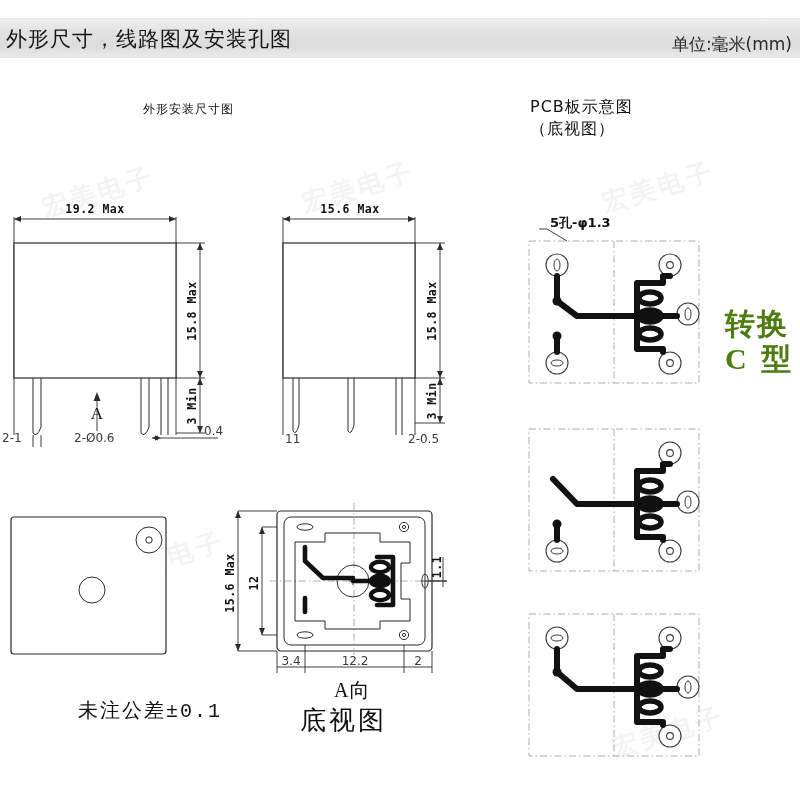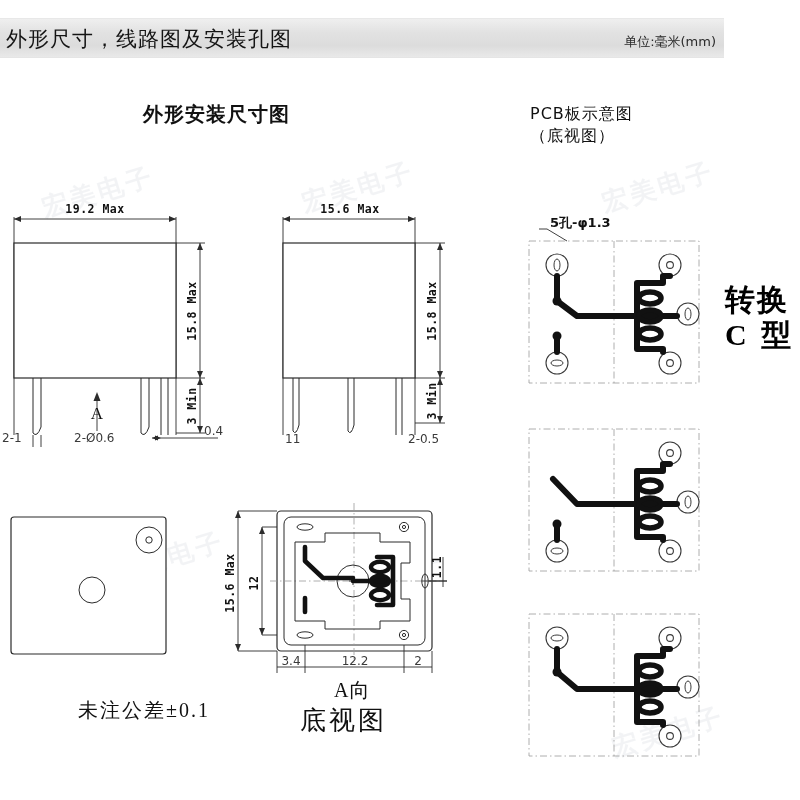--- a/index.html
+++ b/index.html
@@ -5,63 +5,63 @@
   html,body{margin:0;padding:0;}
   body{
     width:800px;height:800px;background:#fff;
     font-family:"Liberation Sans","DejaVu Sans",sans-serif;
     overflow:hidden;position:relative;color:#000;
   }
   .page{position:relative;width:800px;height:800px;}
 
   
   .header{
-    position:absolute;left:0;top:18px;width:724px;height:38px;
+    position:absolute;left:0;top:18px;width:800px;height:38px;
     background:linear-gradient(to bottom,#efefef 0%,#e2e2e2 35%,#dcdcdc 70%,#e9e9e9 100%);
     border-top:1px solid #e8e8e8;border-bottom:1px solid #e5e5e5;
   }
   .header-title{
     position:absolute;left:6px;top:6px;font-size:21px;letter-spacing:1px;
     font-family:"DejaVu Sans",sans-serif;color:#141414;white-space:nowrap;
   }
   .header-unit{
-    position:absolute;right:8px;top:14px;font-size:13px;color:#2a2a2a;
+    position:absolute;right:8px;top:14px;font-size:17px;color:#2a2a2a;
     font-family:"DejaVu Sans",sans-serif;white-space:nowrap;
   }
 
   
   .cap{position:absolute;font-family:"DejaVu Sans",sans-serif;color:#111;white-space:nowrap;}
-  #cap-outline{left:143px;top:101px;font-size:20px;letter-spacing:1px;font-weight:bold;}
-  #cap-pcb{left:530px;top:103px;font-size:16px;letter-spacing:1px;line-height:22px;}
+  #cap-outline{left:143px;top:101px;font-size:12px;letter-spacing:1px;}
+  #cap-pcb{left:530px;top:96px;font-size:16px;letter-spacing:1px;line-height:22px;}
 
   
   svg{position:absolute;overflow:visible;}
   .thin{stroke:#2b2b2b;stroke-width:1;fill:none;}
   .dim{stroke:#2b2b2b;stroke-width:0.9;fill:none;}
   .dash{stroke:#9a9a9a;stroke-width:0.8;fill:none;stroke-dasharray:7 3 1.5 3;}
   .body-box{stroke:#2b2b2b;stroke-width:1.2;fill:#fff;}
   .pad{stroke:#3a3a3a;stroke-width:1.1;fill:#fff;}
   .trace{stroke:#111;stroke-width:6;fill:none;stroke-linecap:round;stroke-linejoin:round;}
   .trace-thin{stroke:#111;stroke-width:4.6;fill:none;stroke-linecap:round;stroke-linejoin:round;}
   text{font-family:"DejaVu Sans Mono","Liberation Mono",monospace;fill:#111;}
   .dimtxt{font-size:11.5px;font-weight:bold;letter-spacing:0.5px;}
   .dimtxt2{font-size:12px;fill:#3a3a3a;font-family:"DejaVu Sans",sans-serif;}
   .lbl-cn{font-family:"DejaVu Sans",sans-serif;fill:#111;}
 
   
   .type-label{
     position:absolute;font-family:"DejaVu Sans",sans-serif;font-weight:bold;
-    color:#000000;white-space:nowrap;line-height:1.02;
+    color:#4d7c0f;white-space:nowrap;line-height:1.02;margin-top:24px;
   }
   .type-label .l1{font-size:30px;letter-spacing:2px;display:block;}
   .type-label .l2{font-size:30px;letter-spacing:2px;display:block;margin-top:4px;}
   .type-label .l2 .en{font-family:"Liberation Serif",serif;}
 
   
-  .bcap{position:absolute;font-family:Liberation Serif, serif;color:#111;white-space:nowrap;}
+  .bcap{position:absolute;font-family:Liberation Mono, monospace;color:#111;white-space:nowrap;}
   #cap-tol{left:78px;top:697px;font-size:20px;letter-spacing:2px;}
   #cap-adir{left:334px;top:677px;font-size:20px;letter-spacing:1px;font-family:"Liberation Serif",serif;}
   #cap-bottom{left:300px;top:703px;font-size:26px;letter-spacing:3px;}
 
   
   .wm{
     position:absolute;opacity:.07;color:#5a6a80;font-weight:bold;
     font-family:"DejaVu Sans",sans-serif;transform:rotate(-17deg);
     white-space:nowrap;pointer-events:none;font-size:26px;letter-spacing:3px;
   }

